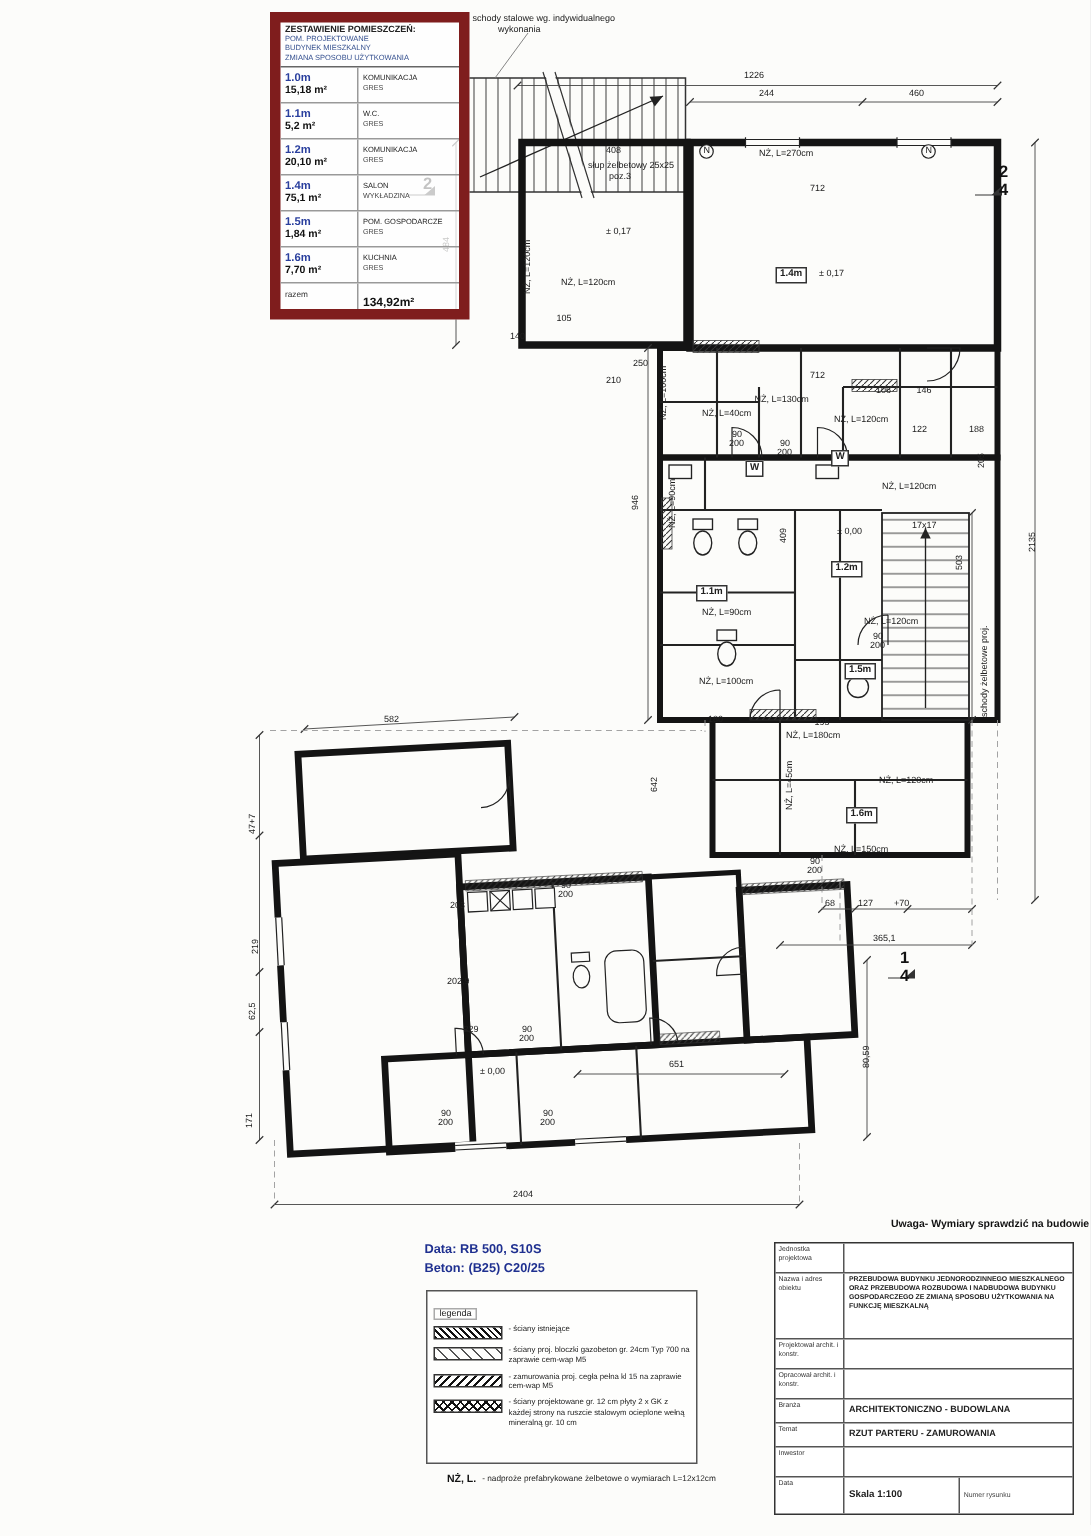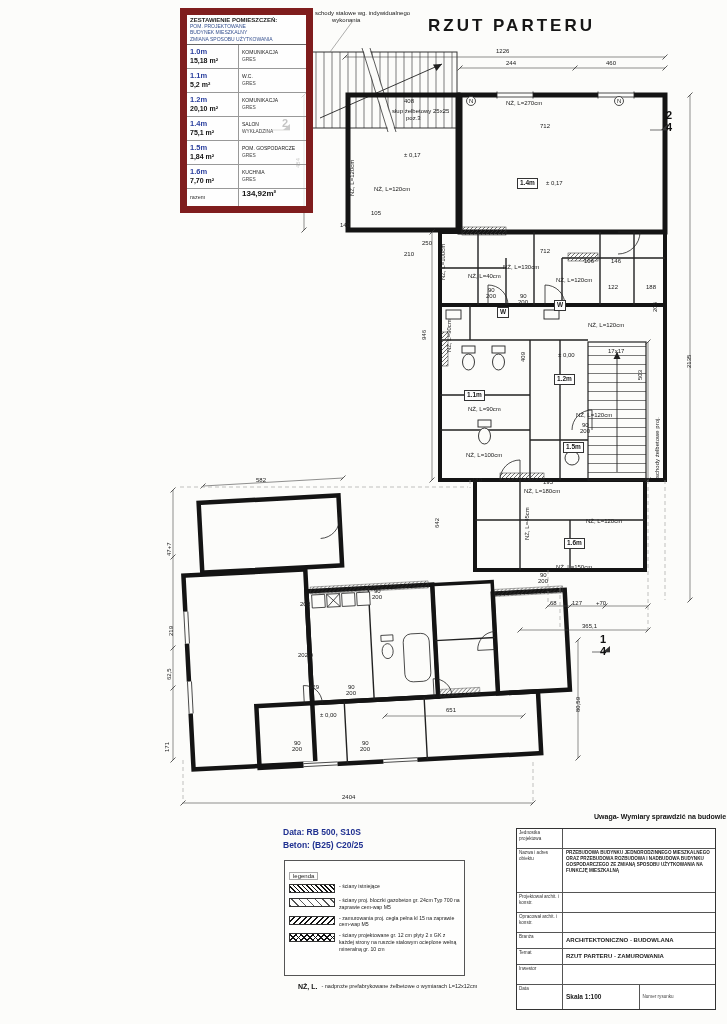--- a/index.html
+++ b/index.html
@@ -28,21 +28,21 @@
   .rt-head { border-bottom:1px solid #666; padding:2px 3px; }
   .rt-title { font-size:6px; font-weight:bold; color:#222; }
   .rt-sub { font-size:5px; color:#35508f; line-height:1.25; }
   .rt-row { display:flex; border-bottom:1px solid #999; min-height:24px; }
   .rt-left { width:52px; border-right:1px solid #999; padding:2px 3px; }
   .rt-right { flex:1; padding:2px 3px; }
   .rt-id { font-size:7.5px; font-weight:bold; color:#2a3f9e; }
   .rt-area { font-size:7px; font-weight:bold; color:#111; margin-top:1px; }
   .rt-name { font-size:5px; color:#222; margin-top:2px; }
   .rt-fin { font-size:4.8px; color:#444; margin-top:2px; }
-  .rt-total { min-height:17px; align-items:flex-start; border-bottom:none; }
+  .rt-total { min-height:17px; align-items:flex-end; border-bottom:none; }
   .rt-tlabel { width:52px; align-self:stretch; display:flex; align-items:center;
                border-right:1px solid #999; padding:0 3px; font-size:5.5px; color:#333; }
   .rt-tvalue { font-size:8px; font-weight:bold; color:#111; padding:0 3px; }
 
   
   .summary { position:absolute; left:150px; top:291px; width:176px; z-index:3; }
   .sum-row { display:flex; justify-content:space-between; align-items:baseline; margin-bottom:3px; }
   .sum-label { font-size:6px; color:#31499a; }
   .sum-value { font-size:7.5px; font-weight:bold; color:#111; }
 
@@ -325,21 +325,20 @@
       <span class="ann" style="left: 342px; top: 794px;">2404</span>
       <span class="ann big" style="left: 282px; top: 118px;">2</span>
       <span class="ann big" style="left: 666px; top: 110px;">2</span>
       <span class="ann big" style="left: 666px; top: 122px;">4</span>
       <span class="ann big" style="left: 600px; top: 634px;">1</span>
       <span class="ann big" style="left: 600px; top: 646px;">4</span>
       <span class="ann" style="left: 469px; top: 98px;">N</span>
       <span class="ann" style="left: 617px; top: 98px;">N</span>
     </div>
 
-  <div class="sheet-title">RZUT PARTERU</div>
 
   <div class="room-table">
     <div class="rt-head">
       <div class="rt-title">ZESTAWIENIE POMIESZCZEŃ:</div>
 
         <div class="rt-sub">POM. PROJEKTOWANE</div>
 
         <div class="rt-sub">BUDYNEK MIESZKALNY</div>
 
         <div class="rt-sub">ZMIANA SPOSOBU UŻYTKOWANIA</div>

